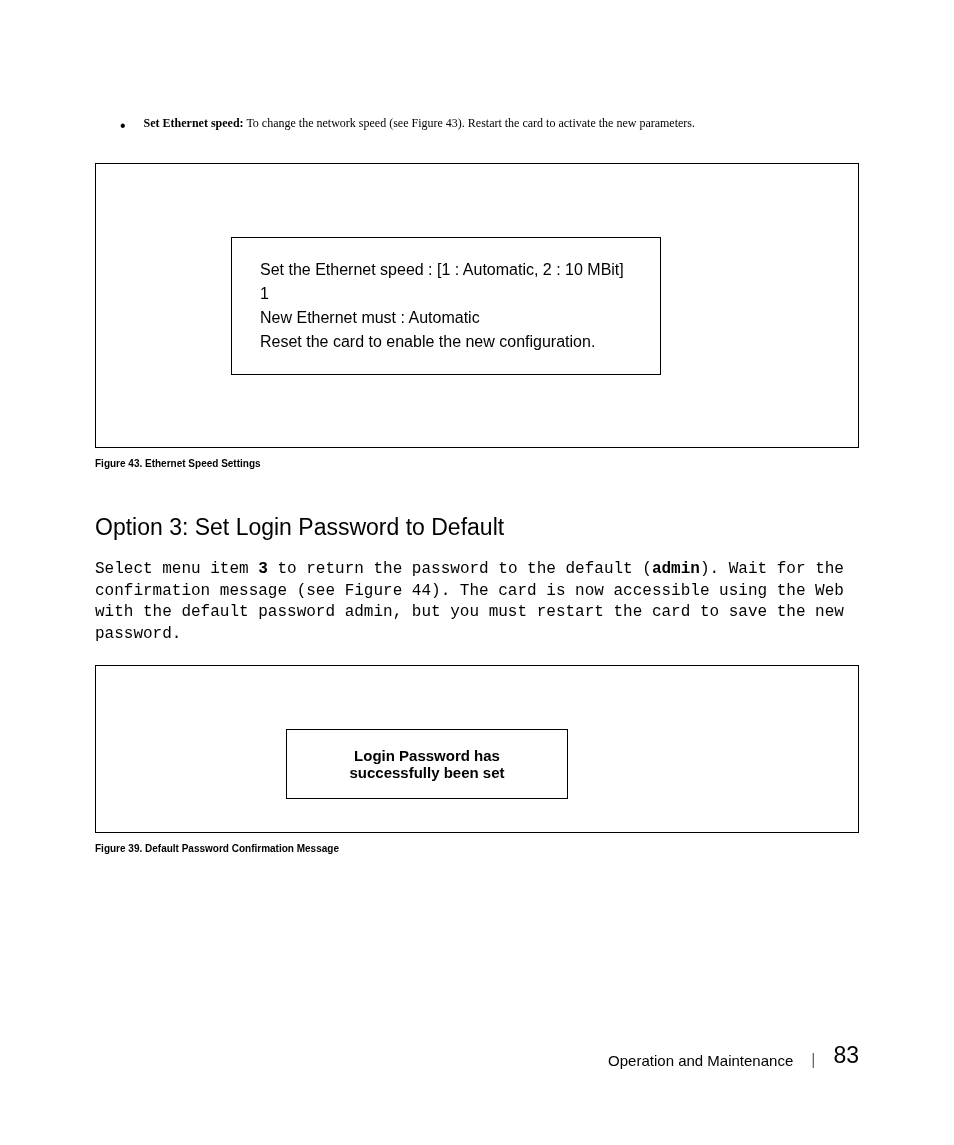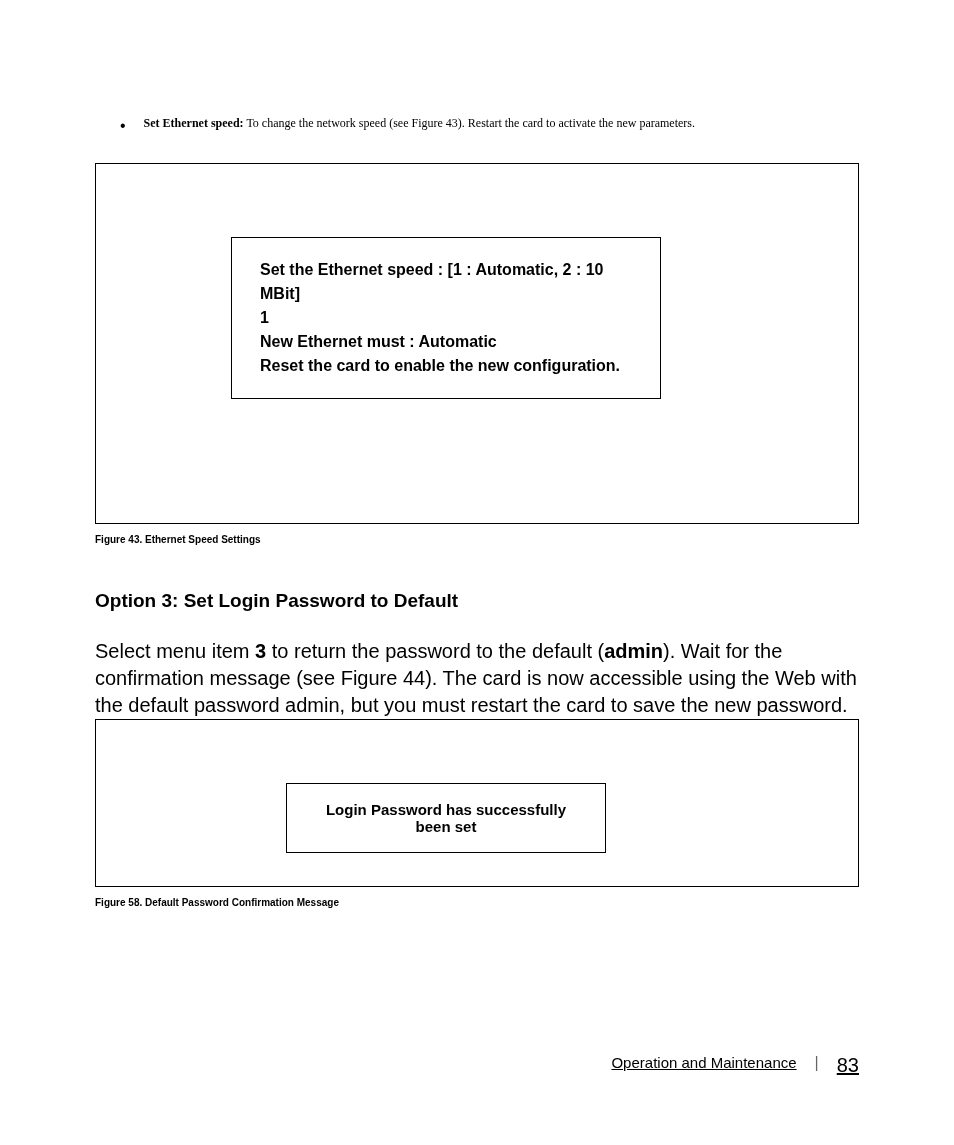--- a/index.html
+++ b/index.html
@@ -35,22 +35,21 @@
     }
     .bullet-text .bold {
       font-weight: bold;
     }
     .figure-box {
       border: 1.5px solid #000;
       margin-bottom: 10px;
       position: relative;
     }
     .figure-box-1 {
-      height: 361px;
-      font-weight: bold;
+      height: 285px;
     }
     .inner-terminal {
       border: 1.5px solid #000;
       position: absolute;
       left: 135px;
       top: 73px;
       width: 430px;
       padding: 20px 28px;
     }
     .terminal-line {
@@ -62,66 +61,66 @@
       font-family: Arial, Helvetica, sans-serif;
       font-weight: bold;
       font-size: 10px;
       margin-bottom: 45px;
     }
     .figure-caption-2 {
       margin-bottom: 0;
     }
     .section-heading {
       font-family: Arial, Helvetica, sans-serif;
-      font-weight: bold;
-      font-size: 19px;
-      margin-bottom: 26px;
+      font-weight: normal;
+      font-size: 23px;
+      margin-bottom: 18px;
     }
     .body-para {
-      font-family: Liberation Sans, sans-serif;
-      font-size: 20px;
+      font-family: Liberation Mono, monospace;
+      font-size: 16px;
       line-height: 1.35;
+      margin-bottom: 20px;
     }
     .body-para .bold {
       font-weight: bold;
     }
     .figure-box-2 {
       height: 168px;
     }
     .inner-confirm {
       border: 1.5px solid #000;
       position: absolute;
       left: 190px;
       top: 63px;
-      width: 320px;
+      width: 282px;
       padding: 17px 20px;
       text-align: center;
     }
     .confirm-text {
       font-family: Arial, Helvetica, sans-serif;
       font-weight: bold;
       font-size: 15px;
     }
     .footer {
       position: absolute;
-      bottom: 68px;
+      bottom: 76px;
       right: 95px;
       font-family: Arial, Helvetica, sans-serif;
       font-size: 15px;
       display: flex;
-      align-items: flex-start;
-      text-decoration: underline;
+      align-items: flex-end;
     }
     .footer-divider {
       margin: 0 18px;
       color: #666;
       font-size: 16px;
     }
     .footer-page {
-      font-size: 20px;
+      font-size: 23px;
     }
   </style>
 </head>
 <body>
 
 <div class="bullet-row">
   <span class="bullet-dot">•</span>
   <div class="bullet-text">
     <span class="bold">Set Ethernet speed:</span><span> To change the network speed (see Figure 43). Restart the card to activate the new parameters.</span>
   </div>
@@ -143,19 +142,19 @@
 <div class="body-para">
   <span>Select menu item </span><span class="bold">3</span><span> to return the password to the default (</span><span class="bold">admin</span><span>). Wait for the confirmation message (see Figure 44). The card is now accessible using the Web with the default password admin, but you must restart the card to save the new password.</span>
 </div>
 
 <div class="figure-box figure-box-2">
   <div class="inner-confirm">
     <div class="confirm-text">Login Password has successfully been set</div>
   </div>
 </div>
 
-<div class="figure-caption figure-caption-2">Figure 58. Default Password Confirmation Message</div>
+<div class="figure-caption figure-caption-2">Figure 39. Default Password Confirmation Message</div>
 
 <div class="footer">
   <span>Operation and Maintenance</span>
   <span class="footer-divider">|</span>
   <span class="footer-page">83</span>
 </div>
 
 </body></html>

